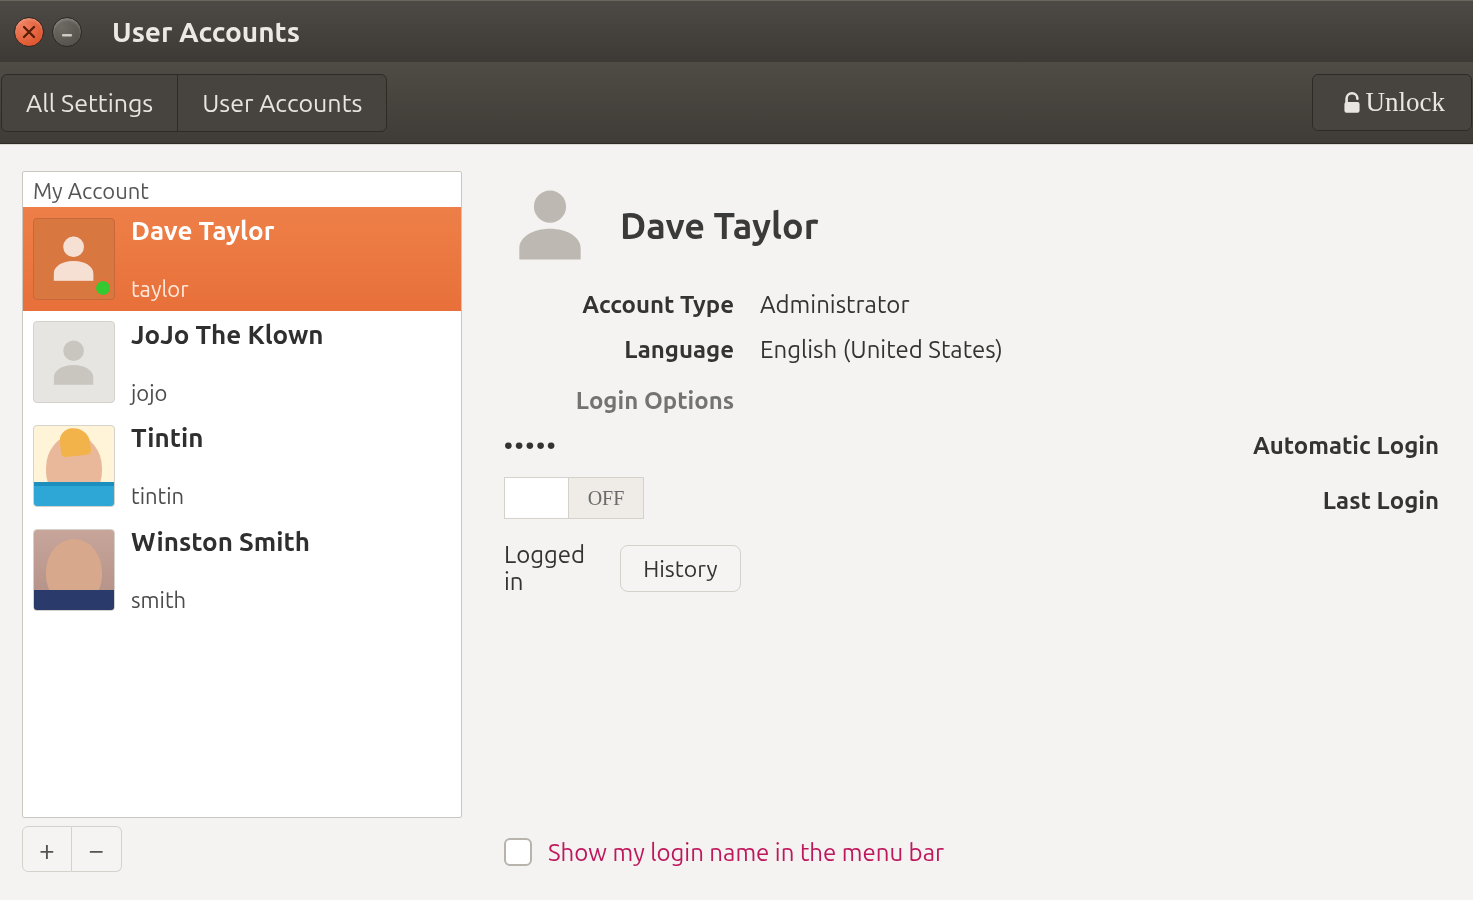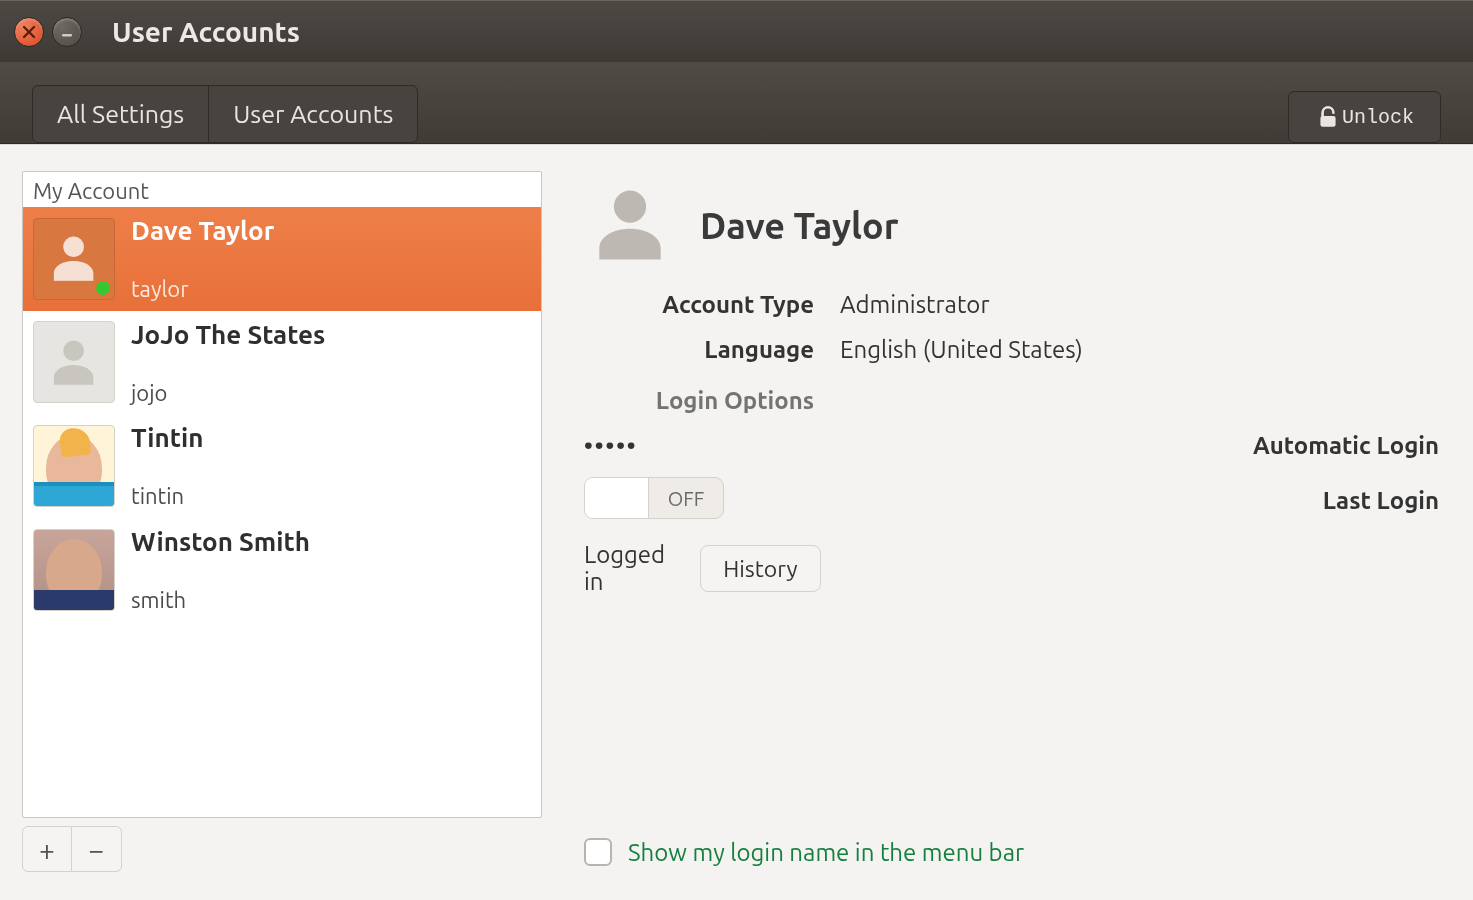--- a/index.html
+++ b/index.html
@@ -43,22 +43,22 @@
   }
   .win-close{background:radial-gradient(circle at 30% 30%,#f08160,#d8481f);}
   .win-min{background:radial-gradient(circle at 30% 30%,#6d6a63,#4e4b46);}
   .win-circle svg{display:block;}
   .window-title{color:#ece9e4;font-size:28px;font-weight:600;margin-left:18px;}
 
   
   .toolbar{
     height:82px;
     background:linear-gradient(#4f4c46,#3f3c37);
-    display:flex;align-items:flex-end;
-    padding:0 32px;gap:0;
+    display:flex;align-items:center;
+    padding:0 1px;gap:0;
     border-bottom:1px solid #2e2b27;
   }
   .crumb{
     display:flex;align-items:center;
     background:#474440;
     border:1px solid #2e2b27;
     border-radius:6px;
     overflow:hidden;
   }
   .crumb button{
@@ -66,35 +66,35 @@
     color:#e8e5e0;font-size:25px;
     padding:14px 24px;
     border-right:1px solid #2e2b27;
     cursor:pointer;font-family:inherit;
   }
   .crumb button:last-child{border-right:none;}
   .spacer{flex:1;}
   .unlock-btn{
     display:flex;align-items:center;gap:1px;
     background:#474440;border:1px solid #2e2b27;
-    color:#e9e6e1;font-size:20px;
+    color:#e9e6e1;font-size:27px;
     padding:12px 26px;border-radius:6px;cursor:pointer;
-    font-family:Liberation Mono, monospace;
+    font-family:Liberation Serif, serif;
   }
 
   
   .body{
     flex:1;background:var(--bg);
     padding:26px 22px 28px 22px;
     display:flex;flex-direction:row;gap:30px;
     border-top:1px solid #dcd9d3;
   }
   
   .sidebar{
-    width:520px;display:flex;flex-direction:column;
+    width:440px;display:flex;flex-direction:column;
   }
   .listbox{
     flex:1;background:#ffffff;border:1px solid var(--border);
     border-radius:2px;display:flex;flex-direction:column;
     overflow:hidden;
   }
   .section-header{
     font-size:22px;color:#555;
     padding:6px 10px 4px 10px;
   }
@@ -180,34 +180,35 @@
   }
   .detail-grid .label{text-align:right;color:#333;font-weight:bold;}
   .section-title{
     grid-column:1;text-align:right;font-weight:700;color:#737373;font-size:24px;
     padding-top:6px;
   }
   .value{color:#333;}
   .dots{letter-spacing:2px;font-weight:700;}
   .toggle{
     display:inline-flex;align-items:center;border:1px solid var(--btn-border);
-    border-radius:9px;overflow:hidden;height:42px;width:140px;
+    border-radius:0;overflow:hidden;height:42px;width:140px;
     background:#efece7;
+    font-family:Liberation Serif, serif;
   }
   .toggle .knob{width:64px;height:100%;background:#fff;border-right:1px solid var(--btn-border);}
   .toggle .state{flex:1;text-align:center;color:#6a6a6a;font-size:20px;}
   .row-with-btn{display:flex;align-items:center;gap:35px;}
   .gtk-btn{
     background:var(--btn-bg);border:1px solid var(--btn-border);
     border-radius:8px;padding:10px 22px;font-size:23px;color:#333;
     cursor:pointer;font-family:inherit;
   }
   .checkbox-row{
     margin-top:auto;display:flex;align-items:center;gap:16px;
-    padding:14px 0 6px 0;font-size:24px;color:#15803d;
+    padding:14px 0 6px 0;font-size:24px;color:#be185d;
   }
   .cb{
     width:28px;height:28px;border:2px solid #b8b4ad;border-radius:6px;background:#fff;
     cursor:pointer;
   }
 </style>
 </head>
 <body>
 
 <div class="titlebar">
@@ -263,21 +264,21 @@
       </div>
 
 
       <div class="user-row">
         <div class="avatar silhouette">
           <svg viewBox="0 0 24 24">
             <path fill="#c9c6c0" d="M12 3a4.2 4.2 0 1 1 0 8.4A4.2 4.2 0 0 1 12 3zm0 10c4.5 0 8 2.2 8 5v3H4v-3c0-2.8 3.5-5 8-5z"></path>
           </svg>
         </div>
         <div class="user-text">
-          <span class="user-name">JoJo The States</span>
+          <span class="user-name">JoJo The Klown</span>
           <span class="user-login">jojo</span>
         </div>
       </div>
 
       <div class="user-row">
         <div class="avatar tintin">
           <div class="hair"></div>
           <div class="face-blob"></div>
           <div class="shirt"></div>
         </div>

